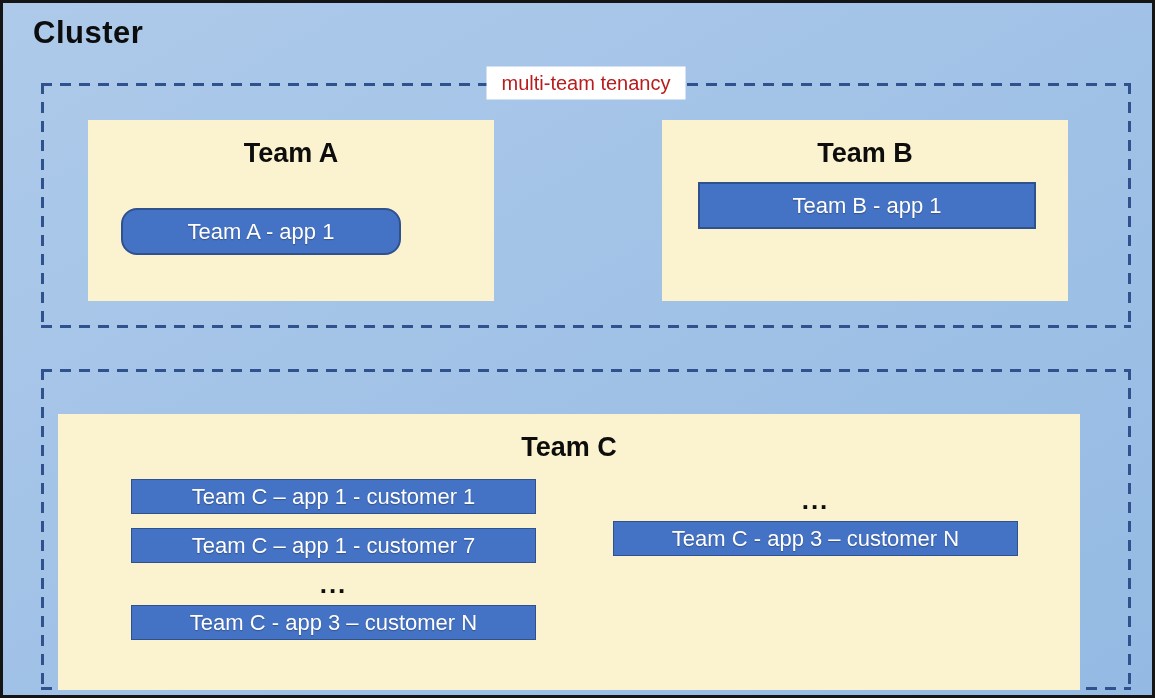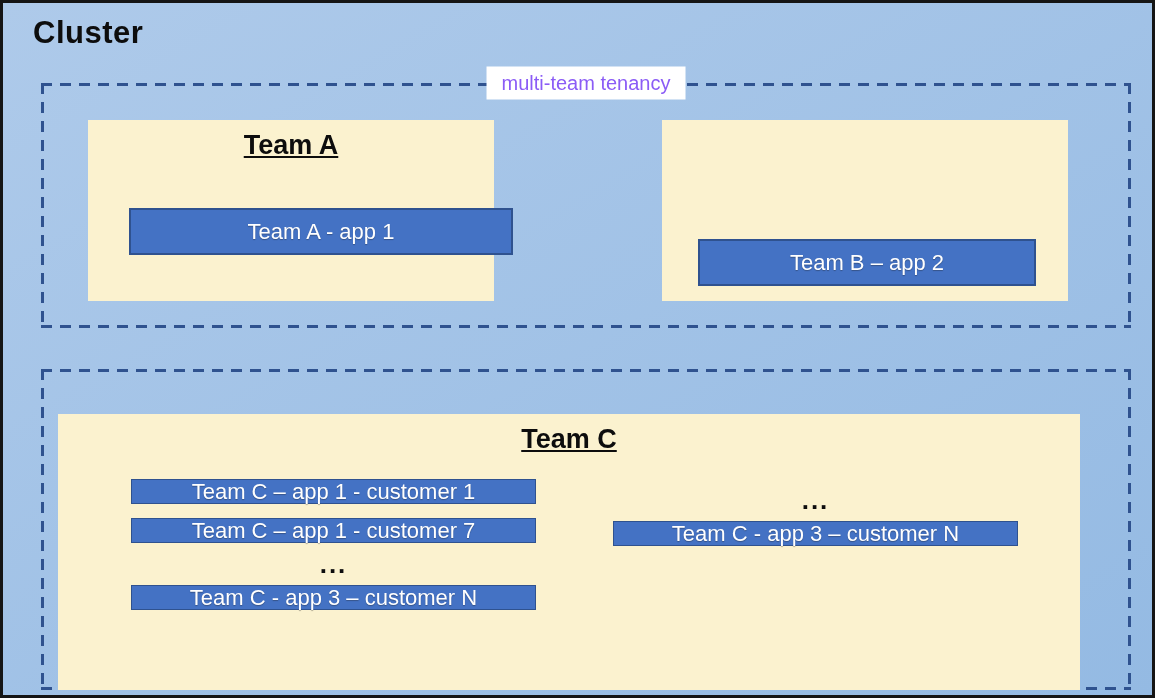--- a/index.html
+++ b/index.html
@@ -39,75 +39,74 @@
   }
   .multi-team     { top: 80px;  height: 245px; }
   .multi-customer { top: 366px; height: 321px; }
 
   .tenancy-label {
     position: absolute;
     top: 0;
     left: 50%;
     transform: translate(-50%, -50%);
     background: var(--label-bg, #FFFFFF);
-    color: #8b5cf6;
+    color: #b91c1c;
     font-size: 20px;
     padding: 5px 15px;
     white-space: nowrap;
     z-index: 2;
   }
 
   .panel {
     position: absolute;
     box-sizing: border-box;
     background: var(--panel-fill, #FBF2CF);
   }
   .team-a { left: 47px;  top: 37px; width: 406px;  height: 181px; }
   .team-b { left: 621px; top: 37px; width: 406px;  height: 181px; }
   .team-c { left: 17px;  top: 45px; width: 1022px; height: 276px; }
 
   .panel-title {
     text-align: center;
     font-weight: bold;
     font-size: 27px;
     color: var(--title-color, #0D0D0D);
-    padding-top: 10px;
-    text-decoration: underline;
+    padding-top: 18px;
   }
 
   .app-box {
     box-sizing: border-box;
     background: var(--app-fill, #4472C4);
     border: 2px solid var(--app-border, #2F528F);
     color: var(--app-text, #FFFFFF);
     font-size: 22px;
     display: flex;
     align-items: center;
     justify-content: center;
     text-shadow: 0 1px 1px rgba(30,30,30,0.35);
     white-space: nowrap;
   }
 
   
   .team-a .app-box, .team-b .app-box { position: absolute; }
-  .app-a1 { left: 41px; top: 88px;  width: 384px; height: 47px; }
+  .app-a1 { left: 33px; top: 88px;  width: 280px; height: 47px; border-radius: 16px; }
   .app-b1 { left: 36px; top: 62px;  width: 338px; height: 47px; }
   .app-b2 { left: 36px; top: 119px; width: 338px; height: 47px; }
 
   
   .col {
     position: absolute;
     top: 65px;
     width: 405px;
     display: flex;
     flex-direction: column;
   }
   .col-1 { left: 73px; }
   .col-2 { left: 555px; }
-  .col .app-box { width: 100%; height: 25px; border-width: 1px; }
+  .col .app-box { width: 100%; height: 35px; border-width: 1px; }
   .col .row-gap { margin-bottom: 14px; }
 
   .ellipsis {
     height: 42px;
     display: flex;
     align-items: center;
     justify-content: center;
     font-weight: bold;
     font-size: 26px;
     letter-spacing: 2px;
@@ -123,21 +122,22 @@
 
   <section class="tenancy multi-team">
     <div class="tenancy-label">multi-team tenancy</div>
 
     <div class="panel team-a">
       <div class="panel-title">Team A</div>
       <div class="app-box app-a1">Team A - app 1</div>
     </div>
 
     <div class="panel team-b">
-      <div class="app-box app-b2">Team B – app 2</div>
+      <div class="panel-title">Team B</div>
+      <div class="app-box app-b1">Team B - app 1</div>
     </div>
   </section>
 
   <section class="tenancy multi-customer">
 
     <div class="panel team-c">
       <div class="panel-title">Team C</div>
 
       <div class="col col-1">
         <div class="app-box row-gap">Team C – app 1 - customer 1</div>

